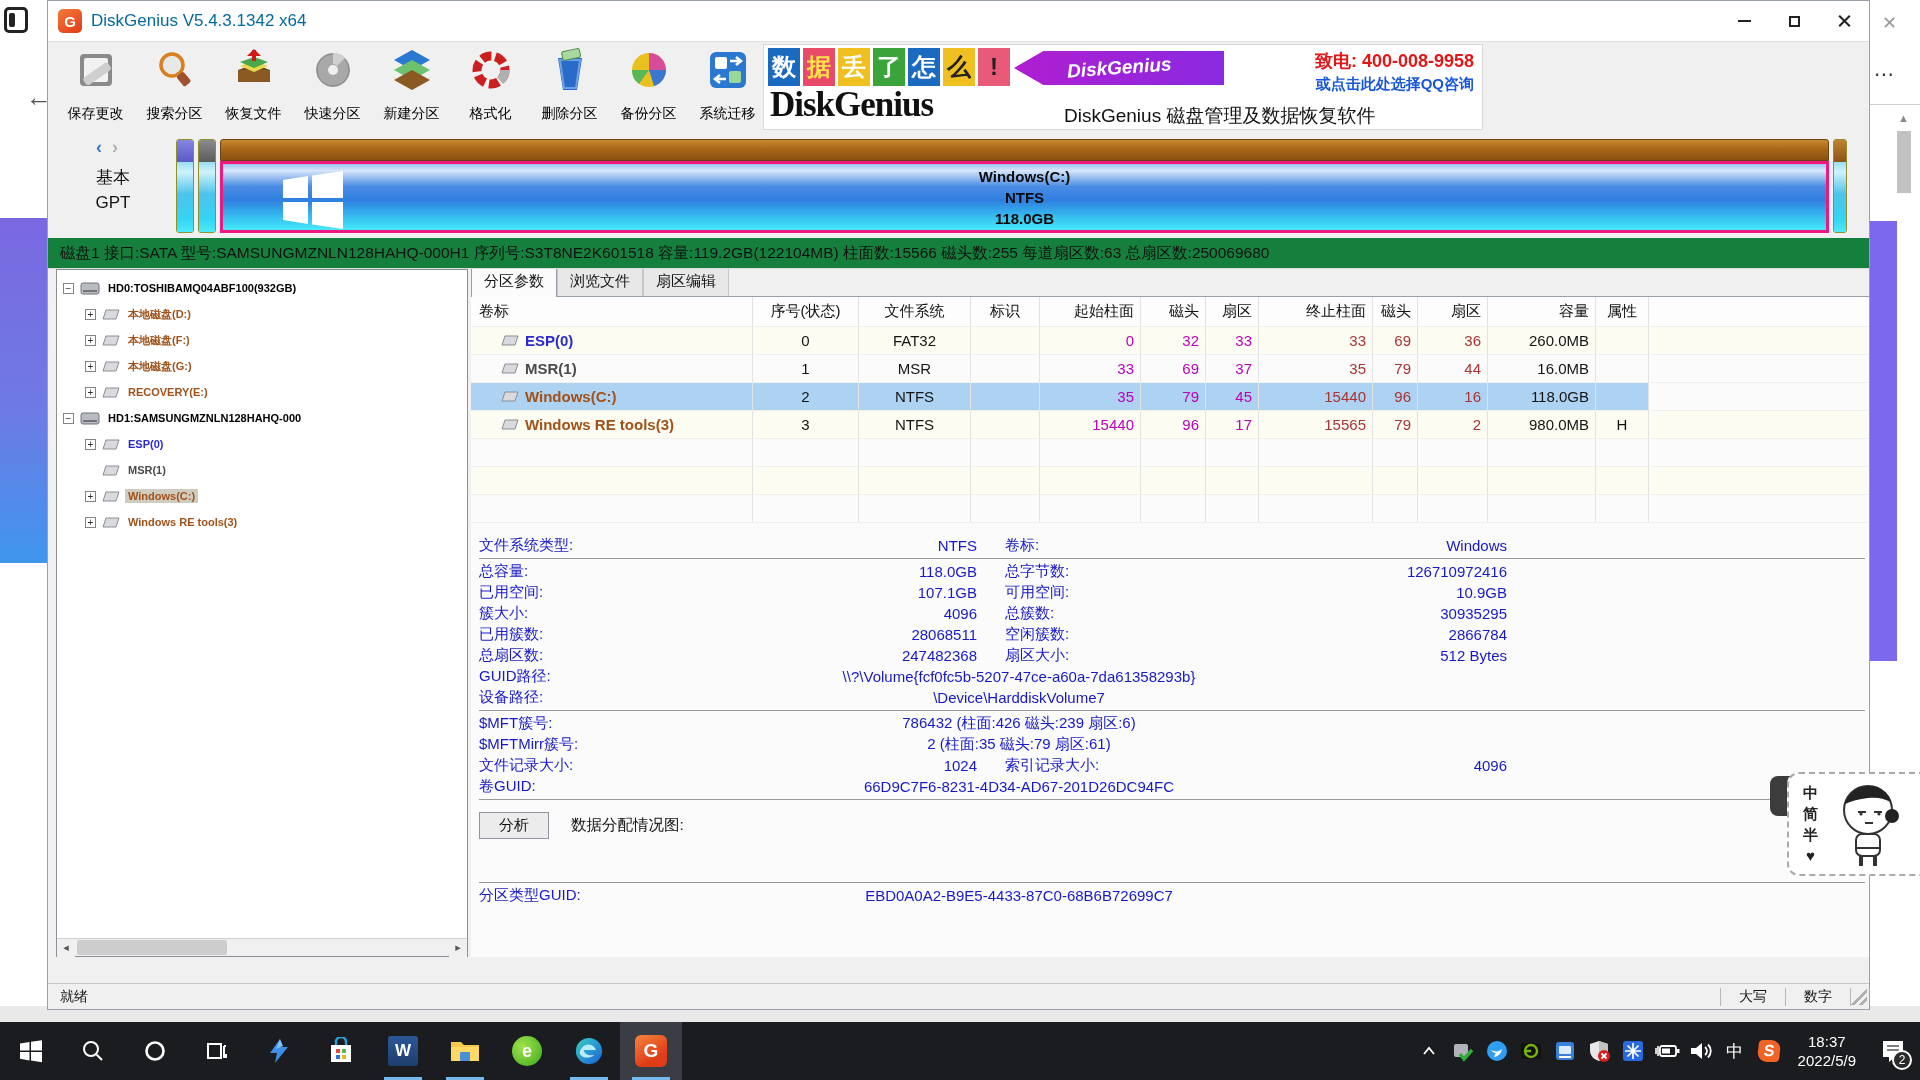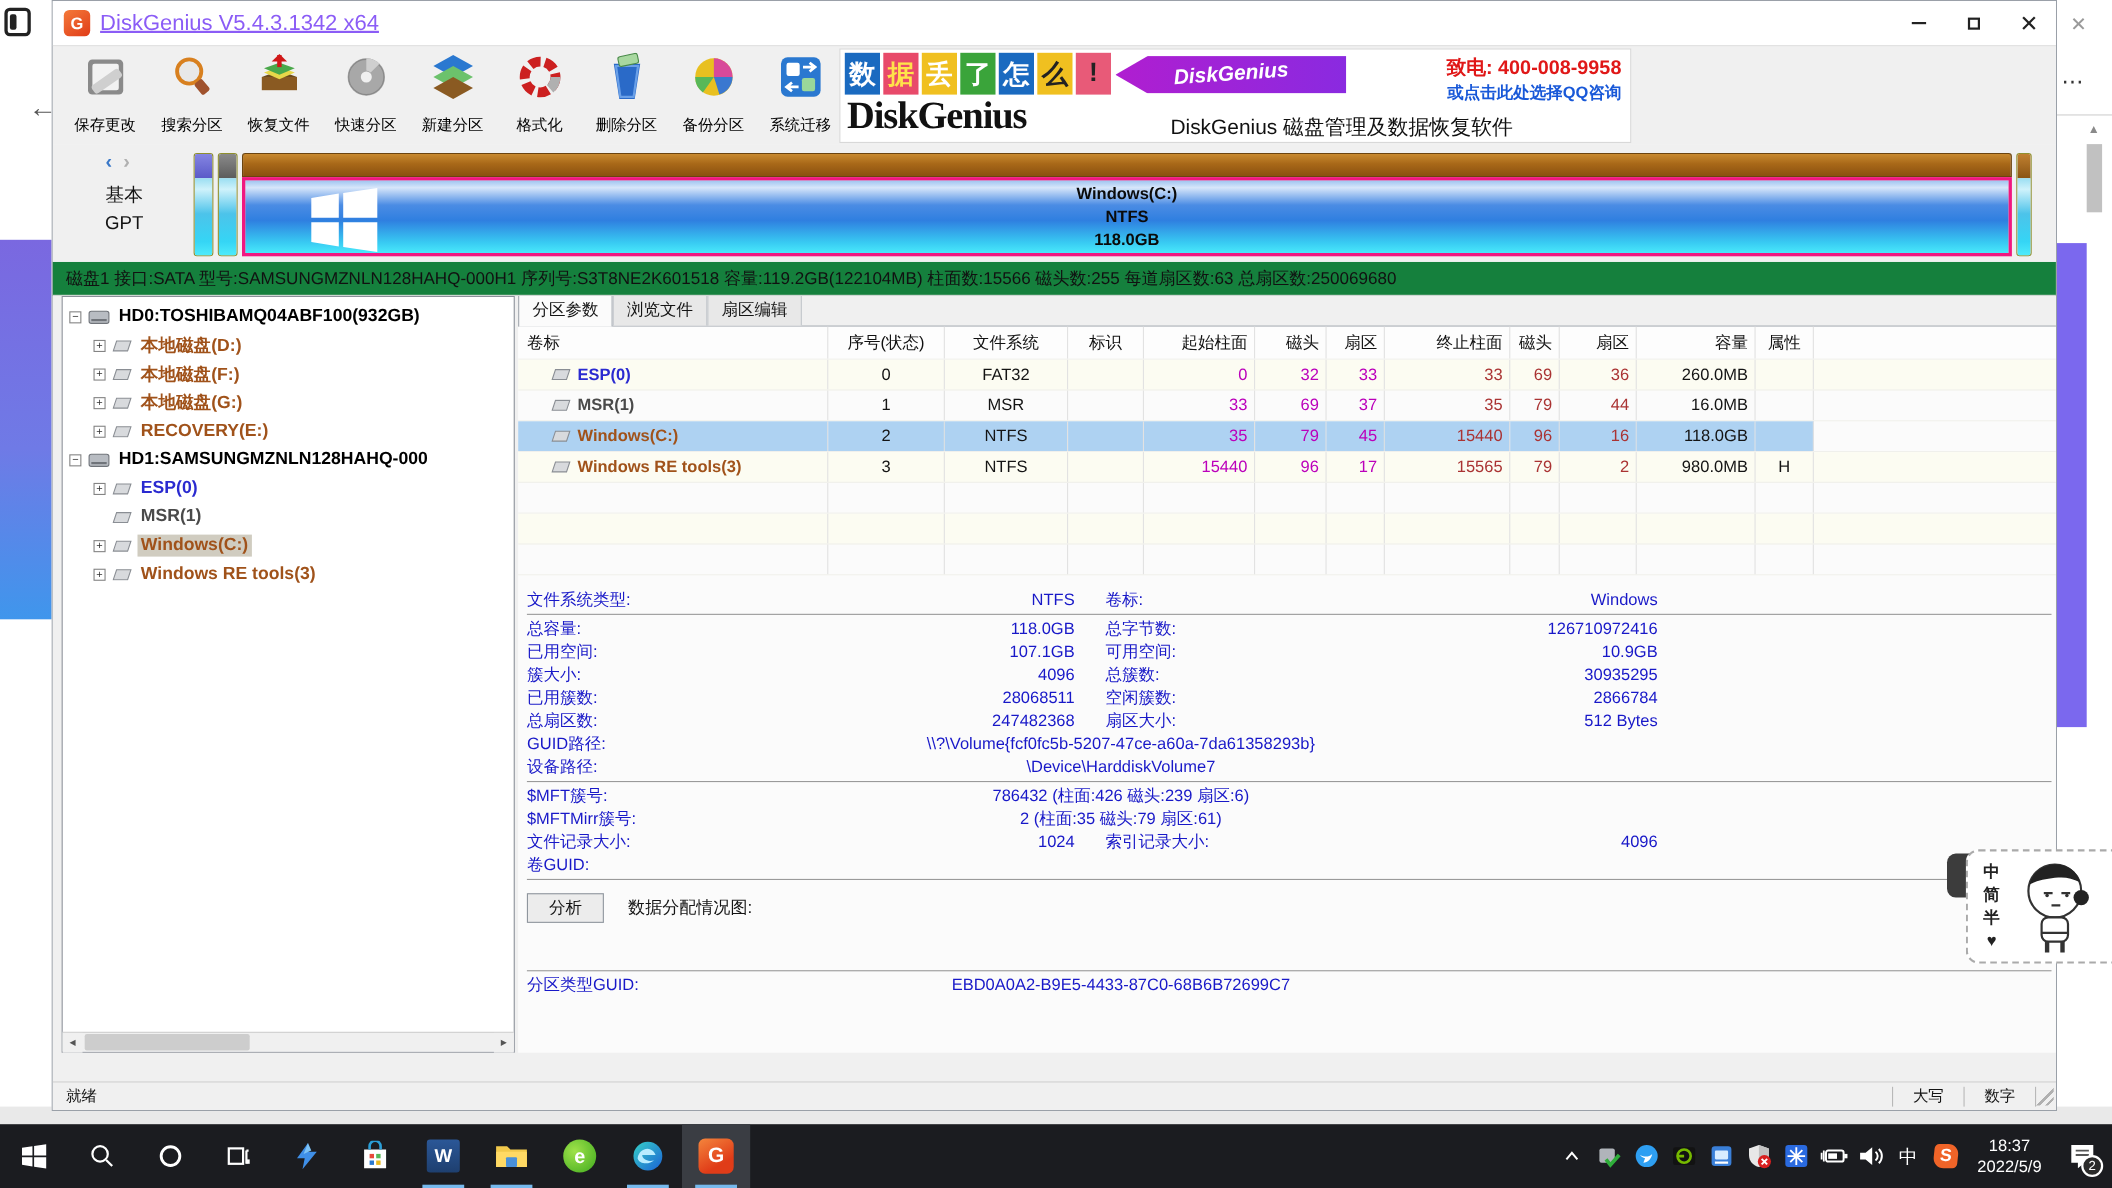--- a/index.html
+++ b/index.html
@@ -18,21 +18,21 @@
   .bg-right .divider{position:absolute;left:0;top:104px;width:50px;height:1px;background:#cfcfcf;}
   .bg-right .up{position:absolute;left:28px;top:112px;color:#8a8a8a;font-size:11px;}
   .bg-right .thumb{position:absolute;left:27px;top:131px;width:14px;height:62px;background:#c1c1c1;}
   .bg-right .purple{position:absolute;left:0;top:221px;width:27px;height:440px;background:#7b68ee;}
   .desktop-gap{position:absolute;left:0;top:1006px;width:1920px;height:16px;background:#e9e9e9;}
 
   
   .appwin{position:absolute;left:47px;top:0;width:1823px;height:1010px;background:#fff;border:1px solid #9aa0a8;display:flex;flex-direction:column;}
   .titlebar{height:40px;display:flex;align-items:center;padding-left:10px;background:#fff;flex:0 0 auto;}
   .dg-ico{width:24px;height:24px;border-radius:5px;background:linear-gradient(145deg,#f47a3a,#e03c18);color:#fff;font-weight:bold;font-size:15px;display:flex;align-items:center;justify-content:center;}
-  .title-text{margin-left:9px;font-size:20px;color:#8b5cf6;text-decoration:underline;}
+  .title-text{margin-left:9px;font-size:17px;color:#0369a1;}
   .wbtns{margin-left:auto;display:flex;height:40px;}
   .wbtn{width:50px;height:40px;display:flex;align-items:center;justify-content:center;position:relative;}
   .wbtn .bar{width:13px;height:2px;background:#222;}
   .wbtn .box{width:11px;height:11px;border:2px solid #222;}
   .wbtn.close .l1,.wbtn.close .l2{position:absolute;width:15px;height:2px;background:#222;left:18px;top:19px;}
   .wbtn.close .l1{transform:rotate(45deg);} .wbtn.close .l2{transform:rotate(-45deg);}
 
   .menubar{height:28px;display:flex;align-items:center;padding-left:14px;gap:2px;background:#fff;flex:0 0 auto;}
   .mitem{font-size:15px;color:#141414;padding:3px 11px;}
 
@@ -75,21 +75,21 @@
 
   
   .content{flex:1 1 auto;display:flex;background:#f0f0f0;position:relative;overflow:hidden;}
   .treepanel{position:absolute;left:8px;top:0;width:412px;height:688px;background:#fff;border:1px solid #8a8f98;display:flex;flex-direction:column;}
   .treeitems{flex:1 1 auto;overflow:hidden;padding-top:5px;}
   .titem{height:26px;display:flex;align-items:center;white-space:nowrap;}
   .titem .exp{width:11px;height:11px;border:1px solid #848484;background:#fff;font-size:10px;line-height:9px;text-align:center;color:#333;flex:0 0 auto;}
   .titem .exp.none{border:none;background:transparent;}
   .lvl0{padding-left:6px;} .lvl1{padding-left:28px;}
   .ticon{margin:0 5px 0 6px;flex:0 0 auto;display:flex;}
-  .tlabel{font-size:16px;font-weight:bold;padding:1px 3px;}
+  .tlabel{font-size:11px;font-weight:bold;padding:1px 3px;}
   .c-black{color:#000;} .c-brown{color:#a0521a;} .c-blue{color:#2a2ad0;} .c-gray{color:#4a4a4a;}
   .tlabel.sel{background:#d0ccc0;}
   .hscroll{height:18px;background:#f0f0f0;border-top:1px solid #d0d0d0;display:flex;align-items:center;flex:0 0 auto;}
   .sbtn{width:18px;height:18px;display:flex;align-items:center;justify-content:center;color:#555;font-size:11px;background:#f0f0f0;}
   .strack{flex:1;height:18px;position:relative;}
   .sthumb{position:absolute;left:2px;top:1px;width:150px;height:15px;background:#cdcdcd;border-radius:2px;}
 
   .rightpanel{position:absolute;left:423px;top:0;width:1400px;height:688px;background:#fbfbfb;display:flex;flex-direction:column;overflow:hidden;}
   .tabbar{height:28px;display:flex;align-items:flex-end;background:#f0f0f0;border-bottom:1px solid #9aa0a8;padding-left:0;}
   .tab{font-size:15px;color:#141414;padding:4px 12px 5px;border:1px solid #c4c8cc;border-bottom:none;background:#e8e8e8;}
@@ -658,20 +658,21 @@
               <span class="dv1 wide">2 (柱面:35 磁头:79 扇区:61)</span>
             </div>
           <div class="drow">
               <span class="dl1">文件记录大小:</span>
               <span class="dv1">1024</span>
               <span class="dl2">索引记录大小:</span>
               <span class="dv2">4096</span>
             </div>
           <div class="drow">
               <span class="dl1">卷GUID:</span>
+              <span class="dv1 wide">66D9C7F6-8231-4D34-AD67-201D26DC94FC</span>
             </div>
           <div class="dsep"></div>
           <div class="analyzebar">
             <div class="abtn">分析</div>
             <div class="alloc">数据分配情况图:</div>
           </div>
           <div class="bspace"></div>
           <div class="dsep"></div>
           <div class="drow">
               <span class="dl1">分区类型GUID:</span>

